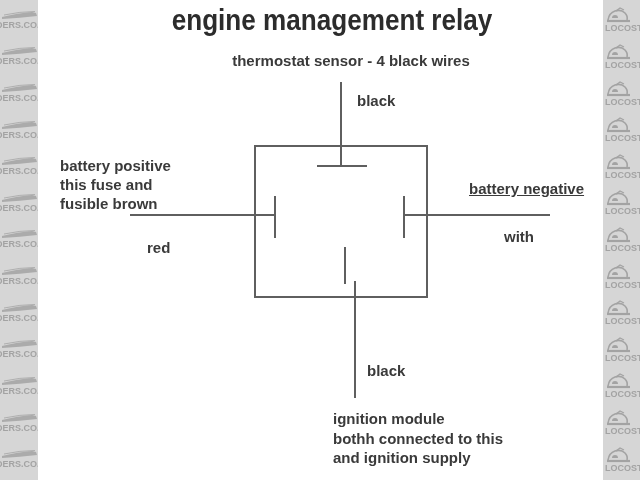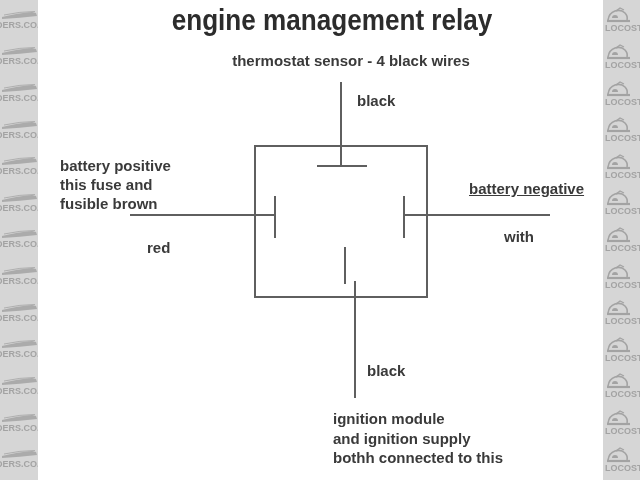--- a/index.html
+++ b/index.html
@@ -347,17 +347,17 @@
   <div class="dg-label" style="left:469px; top:179px;text-decoration:underline;">battery negative</div>
   <div class="dg-line" style="left:404px; top:214px; width:146px; height:2px;"></div>
   <div class="dg-line" style="left:403px; top:196px; width:2px; height:42px;"></div>
   <div class="dg-label" style="left:504px; top:227px;">with</div>
 
   <div class="dg-line" style="left:344px; top:247px; width:2px; height:37px;"></div>
   <div class="dg-line" style="left:354px; top:281px; width:2px; height:117px;"></div>
   <div class="dg-label" style="left:367px; top:361px;">black</div>
   <div class="dg-label" style="left:313px; top:409px; line-height:19.5px;margin-left:20px;">
     <div>ignition module</div>
+    <div>bothh connected to this</div>
     <div>and ignition supply</div>
-    <div>bothh connected to this</div>
   </div>
 
 </div>
 
 </body></html>

